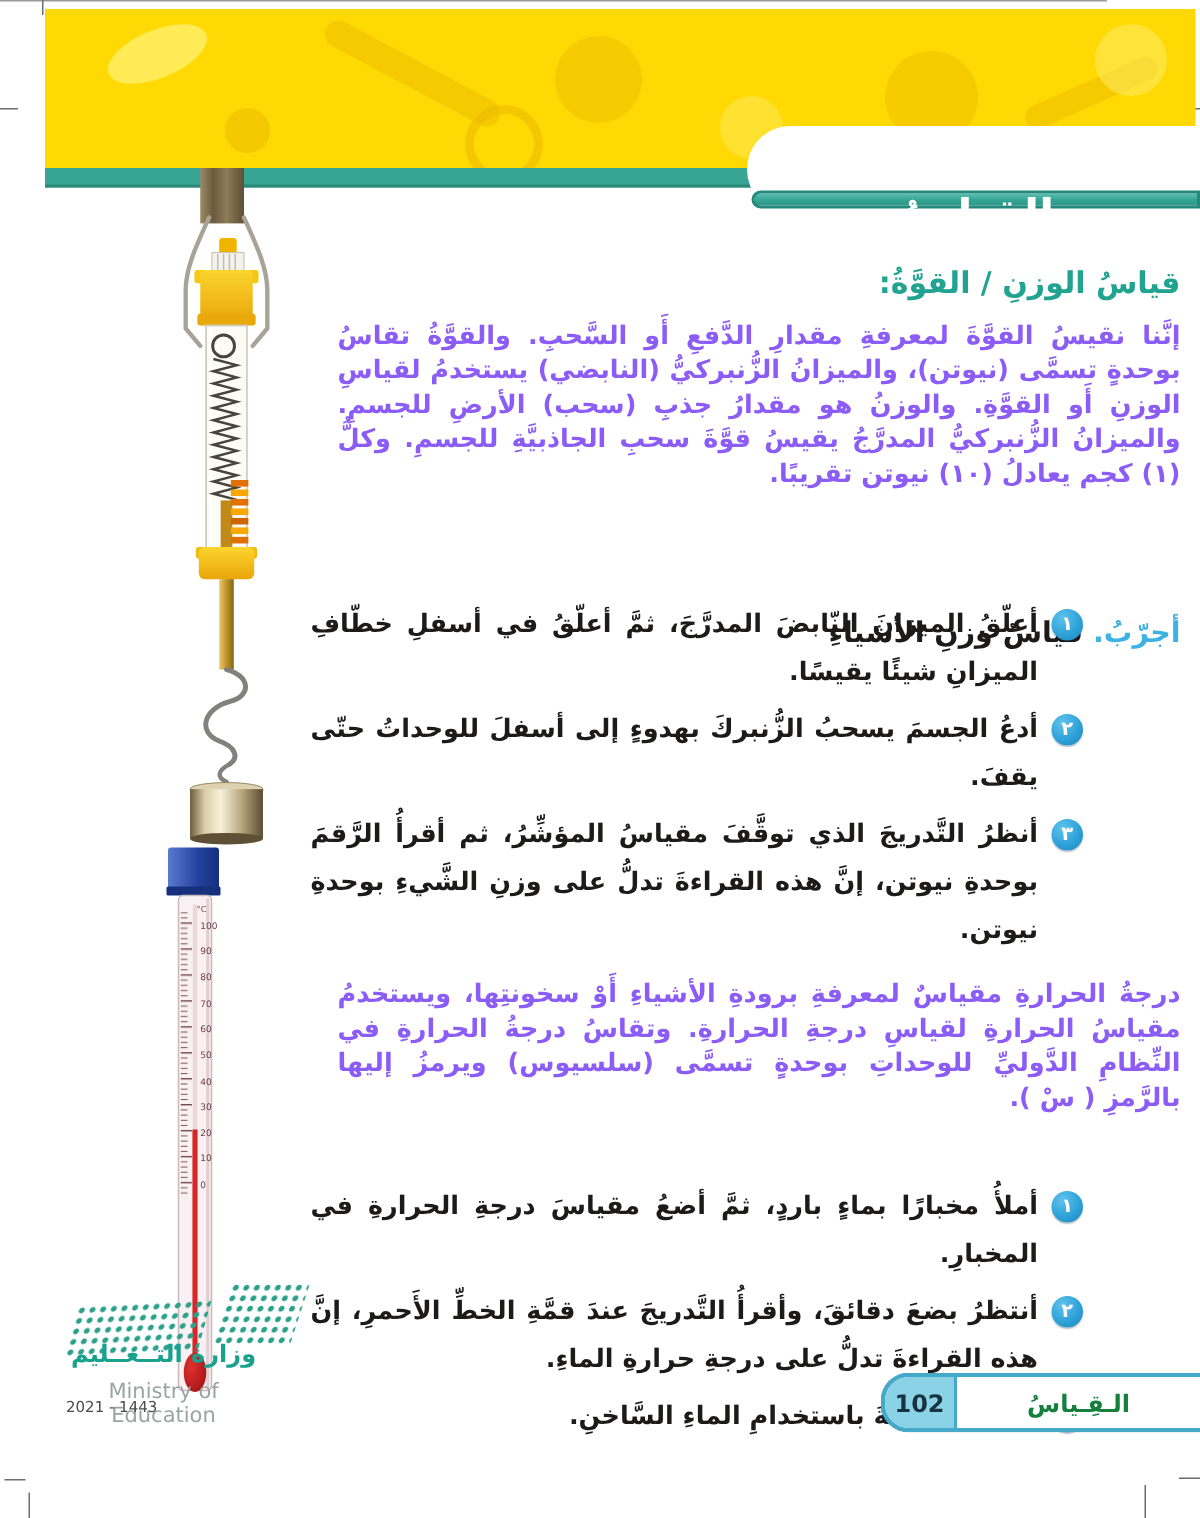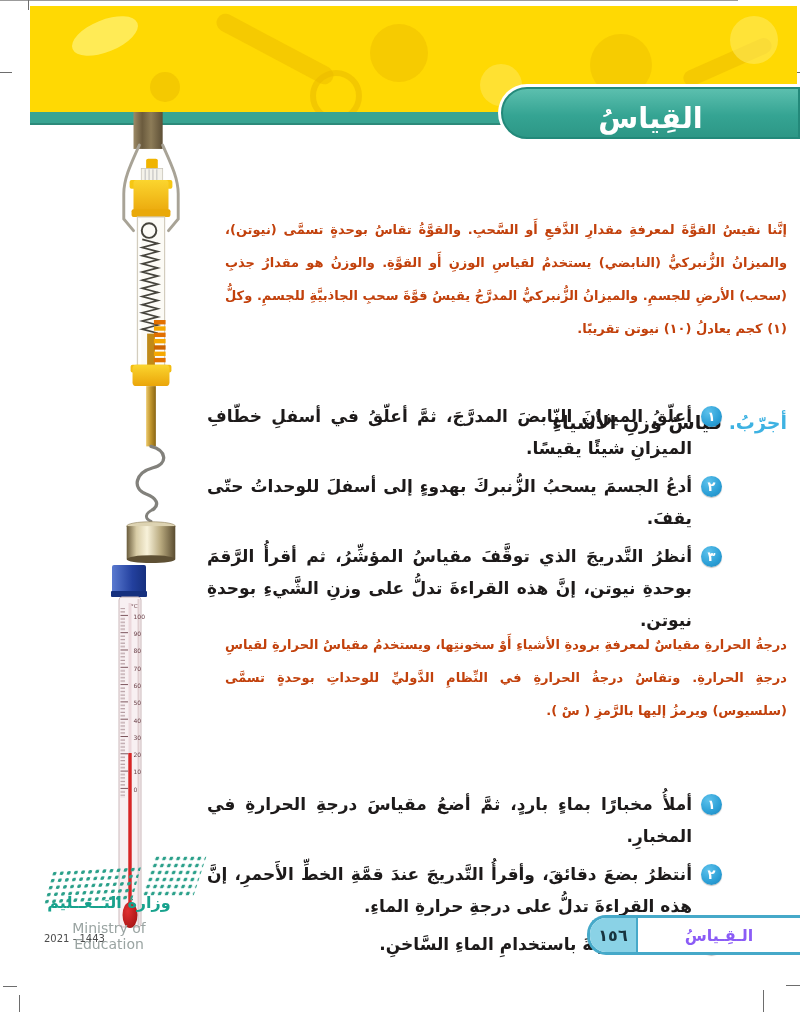--- a/index.html
+++ b/index.html
@@ -17,46 +17,46 @@
   .d6{left:450px;top:58px;width:42px;height:42px;background:rgba(255,232,90,.55);}
   .d7{left:280px;top:64px;width:40px;height:40px;background:transparent;border:6px solid rgba(234,186,0,.55);}
   .d8{left:120px;top:66px;width:30px;height:30px;background:rgba(234,186,0,.5);}
   .d9{left:700px;top:10px;width:48px;height:48px;background:rgba(255,238,110,.5);}
   .teal-strip{position:absolute;left:30px;top:112px;width:767px;height:11px;background:#38a492;border-bottom:2px solid #2c8a7a;}
 
   
   .title-banner-outer{position:absolute;right:0;top:84px;width:302px;height:58px;background:#ffffff;
         border-radius:32px 0 0 32px;padding:0;}
   .title-banner{position:absolute;inset:3px 0 3px 3px;background:linear-gradient(180deg,#5cbfae 0%,#35a493 55%,#2d9786 100%);
-        border:2px solid #23897a;border-radius:28px 0 0 28px;display:flex;align-items:flex-end;justify-content:center;}
+        border:2px solid #23897a;border-radius:28px 0 0 28px;display:flex;align-items:flex-start;justify-content:center;margin-top:40px;}
   .title-banner span{color:#ffffff;font-size:29px;font-weight:bold;line-height:1;padding-bottom:4px;}
 
   
   .rtl{direction:rtl;unicode-bidi:embed;}
   .sec-heading{position:absolute;right:13px;width:560px;text-align:right;color:#21a392;
         font-size:20px;font-weight:bold;}
-  .para{position:absolute;right:13px;width:562px;text-align:justify;color:#c2410c;
-        font-size:13px;font-weight:700;line-height:33px;}
+  .para{position:absolute;right:13px;width:562px;text-align:justify;color:#8b5cf6;
+        font-size:17px;font-weight:700;line-height:23px;}
   .try-heading{position:absolute;right:13px;width:560px;text-align:right;font-size:19px;font-weight:bold;color:#1d1a1a;}
   .try-label{color:#3eb2e2;}
   .steps{position:absolute;right:78px;width:515px;}
   .step{display:flex;gap:9px;margin-bottom:6px;}
   .step-badge{flex:0 0 auto;width:21px;height:21px;margin-top:6px;border-radius:50%;
         background:radial-gradient(circle at 35% 28%,#5ec2ec 0%,#2b9fd6 60%,#1f83b8 100%);
         color:#ffffff;font-size:13px;font-weight:bold;display:flex;align-items:center;justify-content:center;
         box-shadow:0 1px 1px rgba(0,0,0,.25);}
   .step-text{flex:1;text-align:justify;color:#1d1a1a;font-size:17px;font-weight:700;line-height:32px;}
 
   
   .footer-bar{position:absolute;right:0;top:915px;width:210px;height:34px;background:#ffffff;
         border:3px solid #46a9c9;border-right:none;border-radius:19px 0 0 19px;display:flex;flex-direction:row;overflow:hidden;}
   .footer-badge{width:46px;background:#8ad2e6;display:flex;align-items:center;justify-content:center;
         color:#17333f;font-size:16px;font-weight:bold;}
   .footer-divider{width:2px;background:#46a9c9;}
-  .footer-label{flex:1;display:flex;align-items:center;justify-content:center;color:#8b5cf6;
+  .footer-label{flex:1;display:flex;align-items:center;justify-content:center;color:#15803d;
         font-size:16px;font-weight:bold;letter-spacing:1px;}
 
   
   .dots{position:absolute;background-image:radial-gradient(circle,#2ba08a 1.6px,rgba(0,0,0,0) 2.2px);
         background-size:7px 7px;}
   .dots-a{left:48px;top:868px;width:88px;height:34px;transform:skewX(-18deg) rotate(-3deg);}
   .dots-b{left:148px;top:855px;width:52px;height:42px;transform:skewX(-18deg);}
   .logo-ar{position:absolute;left:44px;top:893px;width:130px;text-align:center;color:#18a28d;
         font-size:16px;font-weight:bold;direction:rtl;}
   .logo-en{position:absolute;left:44px;top:920px;width:130px;text-align:center;color:#9aa4a2;font-size:14px;}
@@ -221,20 +221,21 @@
       <text x="33.5" y="194">20</text>
       <text x="33.5" y="211">10</text>
       <text x="33.5" y="229">0</text>
     </g>
     <g>
       <rect x="28.3" y="190" width="3.4" height="158" fill="#d82525"></rect>
       <ellipse cx="30" cy="352" rx="7.5" ry="13" fill="url(#bulbg)"></ellipse>
     </g>
   </svg>
 
+  <div class="sec-heading rtl" style="top:176px;">قياسُ الوزنِ / القوَّةُ:</div>
 
   <div class="para rtl" style="top:213px;">إنَّنا نقيسُ القوَّةَ لمعرفةِ مقدارِ الدَّفعِ أَو السَّحبِ. والقوَّةُ تقاسُ بوحدةٍ تسمَّى (نيوتن)، والميزانُ الزُّنبركيُّ (النابضي) يستخدمُ لقياسِ الوزنِ أَو القوَّةِ. والوزنُ هو مقدارُ جذبِ (سحب) الأرضِ للجسمِ. والميزانُ الزُّنبركيُّ المدرَّجُ يقيسُ قوَّةَ سحبِ الجاذبيَّةِ للجسمِ. وكلُّ (١) كجم يعادلُ (١٠) نيوتن تقريبًا.</div>
 
   <div class="try-heading rtl" style="top:363px;margin-top:48px;">
     <span class="try-label">أجرّبُ.</span>
     <span>قياسُ وزنِ الأشياءِ</span>
   </div>
 
   <div class="steps rtl" style="top:400px;">
     <div class="step">
@@ -245,21 +246,21 @@
       <div class="step-badge">٢</div>
       <div class="step-text">أدعُ الجسمَ يسحبُ الزُّنبركَ بهدوءٍ إلى أسفلَ للوحداتُ حتّى يقفَ.</div>
     </div>
     <div class="step">
       <div class="step-badge">٣</div>
       <div class="step-text">أنظرُ التَّدريجَ الذي توقَّفَ مقياسُ المؤشِّرُ، ثم أقرأُ الرَّقمَ بوحدةِ نيوتن، إنَّ هذه القراءةَ تدلُّ على وزنِ الشَّيءِ بوحدةِ نيوتن.</div>
     </div>
   </div>
 
 
-  <div class="para rtl" style="top:628px;margin-left:32px;">درجةُ الحرارةِ مقياسٌ لمعرفةِ برودةِ الأشياءِ أَوْ سخونتِها، ويستخدمُ مقياسُ الحرارةِ لقياسِ درجةِ الحرارةِ. وتقاسُ درجةُ الحرارةِ في النِّظامِ الدَّوليِّ للوحداتِ بوحدةٍ تسمَّى (سلسيوس) ويرمزُ إليها بالرَّمزِ ( سْ ).</div>
+  <div class="para rtl" style="top:652px;margin-left:32px;">درجةُ الحرارةِ مقياسٌ لمعرفةِ برودةِ الأشياءِ أَوْ سخونتِها، ويستخدمُ مقياسُ الحرارةِ لقياسِ درجةِ الحرارةِ. وتقاسُ درجةُ الحرارةِ في النِّظامِ الدَّوليِّ للوحداتِ بوحدةٍ تسمَّى (سلسيوس) ويرمزُ إليها بالرَّمزِ ( سْ ).</div>
 
 
   <div class="steps rtl" style="top:788px;">
     <div class="step">
       <div class="step-badge">١</div>
       <div class="step-text">أملأُ مخبارًا بماءٍ باردٍ، ثمَّ أضعُ مقياسَ درجةِ الحرارةِ في المخبارِ.</div>
     </div>
     <div class="step">
       <div class="step-badge">٢</div>
       <div class="step-text">أنتظرُ بضعَ دقائقَ، وأقرأُ التَّدريجَ عندَ قمَّةِ الخطِّ الأَحمرِ، إنَّ هذه القراءةَ تدلُّ على درجةِ حرارةِ الماءِ.</div>
@@ -270,18 +271,18 @@
     </div>
   </div>
 
   <div class="dots dots-a"></div>
   <div class="dots dots-b"></div>
   <div class="logo-ar">وزارة التــعــليم</div>
   <div class="logo-en">Ministry of Education</div>
   <div class="logo-years">2021 - 1443</div>
 
   <div class="footer-bar">
-    <div class="footer-badge">١٥٦</div>
+    <div class="footer-badge">102</div>
     <div class="footer-divider"></div>
     <div class="footer-label rtl">الـقِـياسُ</div>
   </div>
 
 </div>
 
 </body></html>

